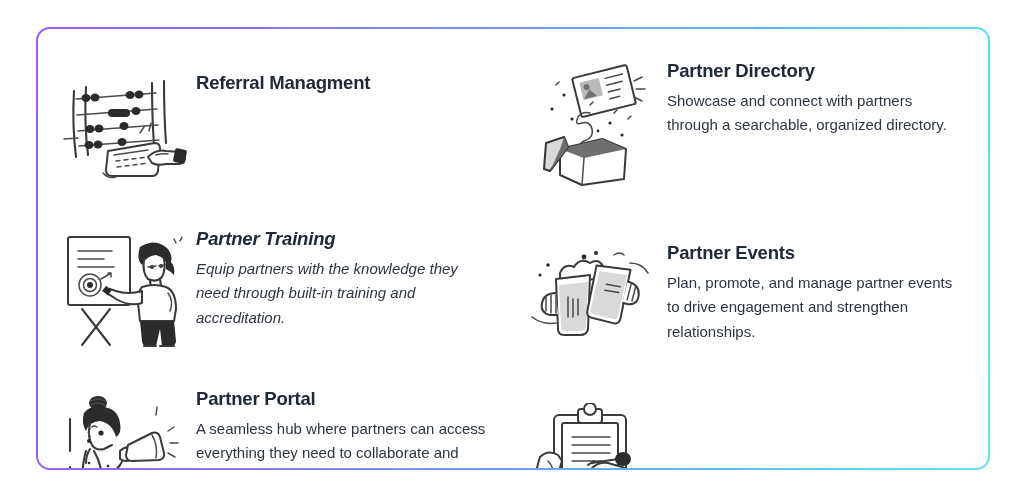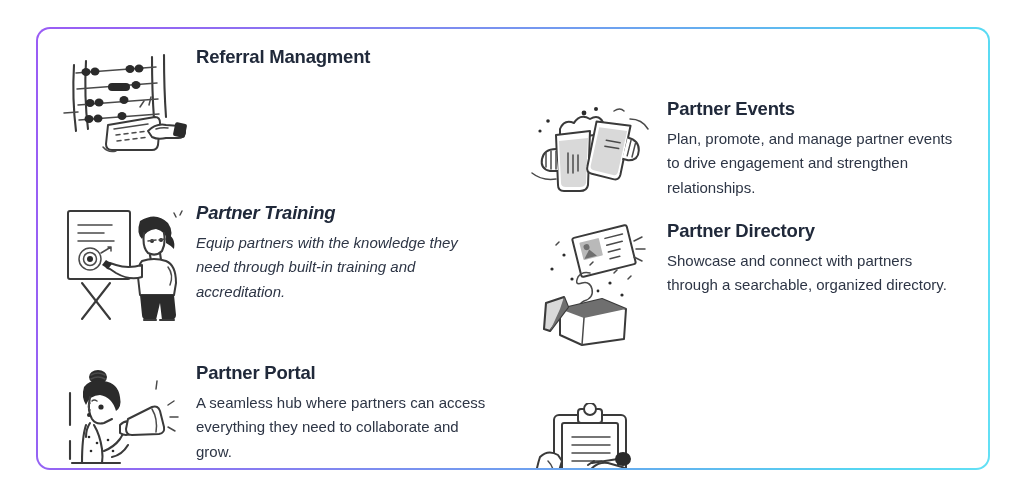--- a/index.html
+++ b/index.html
@@ -79,21 +79,21 @@
 
   .copy p {
     font-size: 15px;
     line-height: 1.62;
     font-weight: 400;
     color: #2d3545;
     max-width: 300px;
   }
 
   
-  .col-left  .f1 { }
+  .col-left  .f1 { margin-top: 26px; }
   .col-left  .f2 { margin-top: 40px; font-style: italic; }
   .col-left  .f3 { margin-top: 36px; }
 
   .col-right .f1 { margin-top: 14px; }
   .col-right .f2 { margin-top: 52px; }
   .col-right .f3 { margin-top: 52px; }
 
   .col-right .illus { flex: 0 0 146px; width: 146px; }
   .col-right .copy  { padding-right: 26px; }
   .col-right .copy p { max-width: 305px; }
@@ -253,20 +253,59 @@
         <div class="copy">
           <h3>Partner Portal</h3>
           <p>A seamless hub where partners can access everything they need to collaborate and grow.</p>
         </div>
       </div>
 
     </div>
 
     <div class="column right col-right">
 
+      <div class="feature f1">
+        <div class="illus">
+          <svg width="128" height="126" viewBox="0 0 128 126" aria-hidden="true">
+
+            <g transform="rotate(-14 78 30)">
+              <rect class="paper" x="50" y="10" width="56" height="40" rx="2"></rect>
+              <rect class="solid-mgrey" x="56" y="16" width="20" height="18" rx="1"></rect>
+              <circle class="solid-grey" cx="62" cy="22" r="3"></circle>
+              <path class="solid-grey" d="M57 33 L64 25 L70 33 Z"></path>
+              <path class="ink-thin" d="M82 18 L100 18 M82 25 L98 25 M82 32 L94 32 M82 39 L92 39"></path>
+            </g>
+
+            <path class="ink-thin" d="M108 20 L116 16 M110 28 L119 28 M108 36 L116 40"></path>
+
+            <path class="ink-thin" d="M57 92 Q50 84 58 80 Q68 77 66 68 Q64 60 56 62 Q48 65 52 56 Q56 50 64 52"></path>
+
+            <path class="paper" d="M34 88 L76 78 L100 88 L98 118 L56 124 L34 114 Z"></path>
+            <path class="solid-grey" d="M34 88 L76 78 L100 88 L58 97 Z"></path>
+            <path class="ink-thin" d="M58 97 L56 124"></path>
+
+            <path class="solid-lgrey" d="M20 82 L38 76 L42 86 L24 110 L18 108 Z"></path>
+            <path class="ink" d="M20 82 L38 76 L42 86 L24 110 L18 108 Z"></path>
+            <path class="solid-grey" d="M38 76 L42 86 L24 110 L34 88 Z"></path>
+
+            <circle class="solid-dark" cx="38" cy="34" r="1.6"></circle>
+            <circle class="solid-dark" cx="26" cy="48" r="1.6"></circle>
+            <circle class="solid-dark" cx="46" cy="58" r="1.6"></circle>
+            <circle class="solid-dark" cx="84" cy="62" r="1.6"></circle>
+            <circle class="solid-dark" cx="96" cy="74" r="1.6"></circle>
+            <circle class="solid-dark" cx="72" cy="70" r="1.4"></circle>
+            <path class="ink-thin" d="M30 24 L33 21 M88 52 L91 49 M102 58 L105 55 M64 44 L67 41"></path>
+          </svg>
+        </div>
+        <div class="copy">
+          <h3>Partner Directory</h3>
+          <p>Showcase and connect with partners through a searchable, organized directory.</p>
+        </div>
+      </div>
+
       <div class="feature f2">
         <div class="illus">
           <svg width="128" height="104" viewBox="0 0 128 104" aria-hidden="true">
 
             <path class="paper" d="M34 30 Q38 20 48 24 Q54 14 64 20 Q74 14 78 26 Q86 24 86 34 L34 40 Z"></path>
 
             <path class="paper" d="M30 36 L64 32 L62 86 Q61 92 54 92 L38 92 Q32 92 32 86 Z"></path>
             <path class="solid-lgrey" d="M33 42 L62 39 L60 84 Q59 88 54 88 L40 88 Q35 88 35 84 Z"></path>
             <path class="ink-thin" d="M42 54 L42 74 M47 56 L47 74 M52 56 L52 72"></path>
 
@@ -289,59 +328,20 @@
             <circle class="solid-dark" cx="14" cy="32" r="1.6"></circle>
             <path class="ink-thin" d="M88 12 Q94 8 98 12"></path>
           </svg>
         </div>
         <div class="copy">
           <h3>Partner Events</h3>
           <p>Plan, promote, and manage partner events to drive engagement and strengthen relationships.</p>
         </div>
       </div>
 
-      <div class="feature f1">
-        <div class="illus">
-          <svg width="128" height="126" viewBox="0 0 128 126" aria-hidden="true">
-
-            <g transform="rotate(-14 78 30)">
-              <rect class="paper" x="50" y="10" width="56" height="40" rx="2"></rect>
-              <rect class="solid-mgrey" x="56" y="16" width="20" height="18" rx="1"></rect>
-              <circle class="solid-grey" cx="62" cy="22" r="3"></circle>
-              <path class="solid-grey" d="M57 33 L64 25 L70 33 Z"></path>
-              <path class="ink-thin" d="M82 18 L100 18 M82 25 L98 25 M82 32 L94 32 M82 39 L92 39"></path>
-            </g>
-
-            <path class="ink-thin" d="M108 20 L116 16 M110 28 L119 28 M108 36 L116 40"></path>
-
-            <path class="ink-thin" d="M57 92 Q50 84 58 80 Q68 77 66 68 Q64 60 56 62 Q48 65 52 56 Q56 50 64 52"></path>
-
-            <path class="paper" d="M34 88 L76 78 L100 88 L98 118 L56 124 L34 114 Z"></path>
-            <path class="solid-grey" d="M34 88 L76 78 L100 88 L58 97 Z"></path>
-            <path class="ink-thin" d="M58 97 L56 124"></path>
-
-            <path class="solid-lgrey" d="M20 82 L38 76 L42 86 L24 110 L18 108 Z"></path>
-            <path class="ink" d="M20 82 L38 76 L42 86 L24 110 L18 108 Z"></path>
-            <path class="solid-grey" d="M38 76 L42 86 L24 110 L34 88 Z"></path>
-
-            <circle class="solid-dark" cx="38" cy="34" r="1.6"></circle>
-            <circle class="solid-dark" cx="26" cy="48" r="1.6"></circle>
-            <circle class="solid-dark" cx="46" cy="58" r="1.6"></circle>
-            <circle class="solid-dark" cx="84" cy="62" r="1.6"></circle>
-            <circle class="solid-dark" cx="96" cy="74" r="1.6"></circle>
-            <circle class="solid-dark" cx="72" cy="70" r="1.4"></circle>
-            <path class="ink-thin" d="M30 24 L33 21 M88 52 L91 49 M102 58 L105 55 M64 44 L67 41"></path>
-          </svg>
-        </div>
-        <div class="copy">
-          <h3>Partner Directory</h3>
-          <p>Showcase and connect with partners through a searchable, organized directory.</p>
-        </div>
-      </div>
-
       <div class="feature f3">
         <div class="illus">
           <svg width="128" height="122" viewBox="0 0 128 122" aria-hidden="true">
 
             <rect class="paper" x="28" y="12" width="72" height="92" rx="5"></rect>
 
             <rect class="paper" x="52" y="6" width="24" height="14" rx="3"></rect>
             <circle class="paper" cx="64" cy="6" r="6"></circle>
 
             <rect class="paper" x="36" y="20" width="56" height="78" rx="2"></rect>

